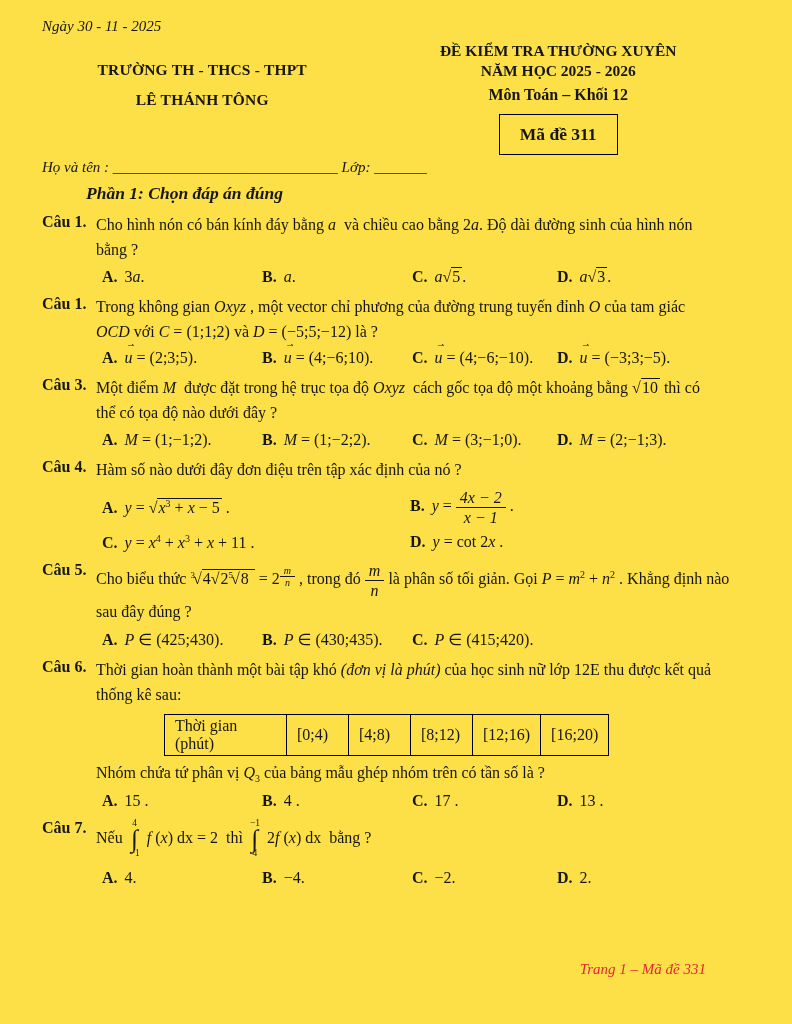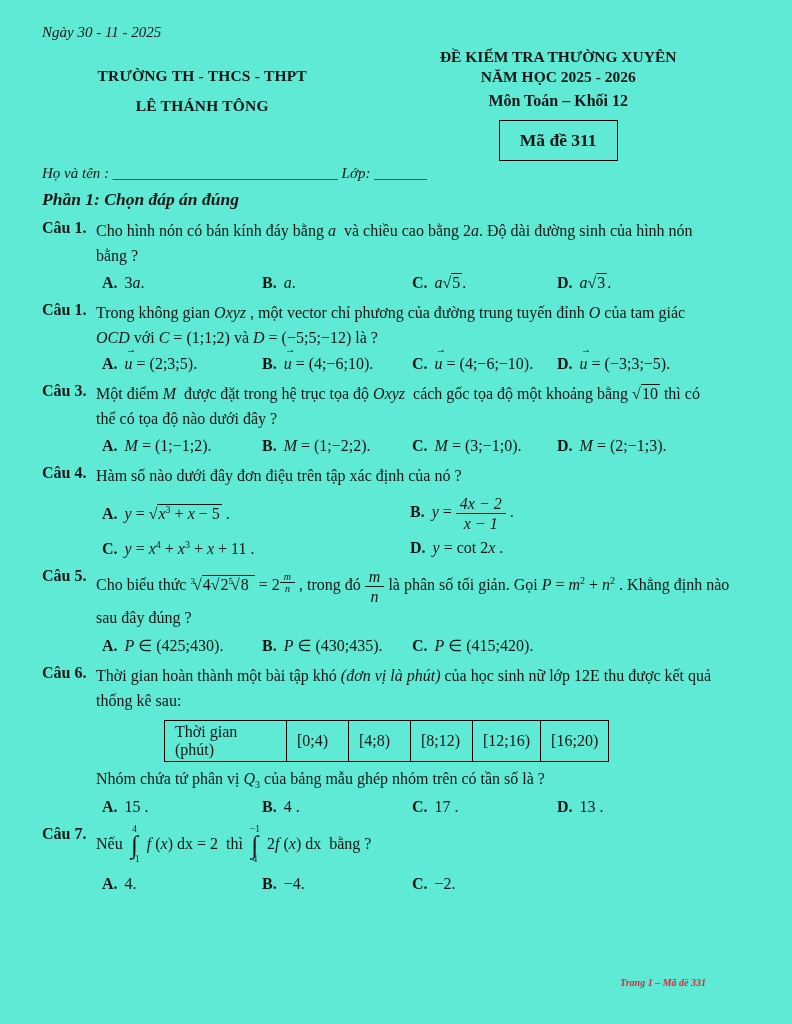--- a/index.html
+++ b/index.html
@@ -5,39 +5,39 @@
   :root{ --accent:#e32636; }
   *{ box-sizing:border-box; }
   html,body{ margin:0; padding:0; background:#ffffff; }
   body{
     width:792px; height:1024px;
     font-family:"Liberation Serif", serif;
     color:#161616; font-size:16px;
   }
   .page{
     position:relative; width:792px; height:1024px;
-    padding:24px 38px 0 42px; overflow:hidden; background:#5eead4;
+    padding:18px 38px 0 42px; overflow:hidden; background:#fde047;
   }
   .date-line{ font-style:italic; font-size:15px; }
 
   .header{ display:flex; margin-top:6px; }
   .h-left{ width:45%; text-align:center; padding-top:20px; }
   .h-left .school1{ font-weight:bold; font-size:15.5px; letter-spacing:.2px; }
   .h-left .school2{ font-weight:bold; font-size:15.5px; margin-top:12px; letter-spacing:.2px; }
   .h-right{ width:55%; text-align:center; }
   .h-right .ex1,.h-right .ex2{ font-weight:bold; font-size:15.5px; line-height:1.3; }
   .h-right .ex3{ font-weight:bold; font-size:16px; margin-top:5px; }
   .code-box{
     display:inline-block; border:1.6px solid #000;
     padding:9px 20px; margin-top:10px;
     font-weight:bold; font-size:17.5px;text-align:right;
   }
 
   .student-line{ font-style:italic; font-size:15px; margin-top:4px; }
-  .section-title{ font-weight:bold; font-style:italic; font-size:17.5px; margin-top:7px; }
+  .section-title{ font-weight:bold; font-style:italic; font-size:17.5px; margin-top:7px;margin-left:44px; }
 
   .q{ margin-top:9px; }
   .q-head{ display:flex; }
   .q-label{ font-weight:bold; min-width:54px; flex:0 0 54px; }
   .q-text{ flex:1; line-height:1.55; }
   .answers{ display:flex; margin-left:60px; margin-top:5px; align-items:center; }
   .answers .opt{ white-space:nowrap; flex:0 0 auto; padding-right:8px; }
   .answers.four .opt:nth-child(1){ min-width:160px; }
   .answers.four .opt:nth-child(2){ min-width:150px; }
   .answers.four .opt:nth-child(3){ min-width:145px; }
@@ -73,22 +73,22 @@
   table.stats{ border-collapse:collapse; margin:7px 0 5px 122px; }
   table.stats td{
     border:1.4px solid #000; padding:2px 10px; height:25px;
     font-size:16px; vertical-align:middle;
   }
   table.stats td.c0{ width:122px; }
   table.stats td.ci{ min-width:62px; }
   .q6-sub{ margin-left:54px; margin-top:4px; line-height:1.5; }
 
   .page-footer{
-    position:absolute; right:86px; bottom:36px;
-    color:var(--accent); font-style:italic; font-size:10px;font-weight:bold;
+    position:absolute; right:86px; bottom:46px;
+    color:var(--accent); font-style:italic; font-size:15px;
   }
 </style>
 </head>
 <body>
 
 <div class="page">
 
   <div class="date-line">Ngày 30 - 11 - 2025</div>
 
   <div class="header">
@@ -221,18 +221,19 @@
           </span> <i>f</i> (<i>x</i>) dx = 2&nbsp; thì <span class="intg">
             <span class="ib">−1</span>
             <span class="is">∫</span>
             <span class="ib">4</span>
           </span> 2<i>f</i> (<i>x</i>) dx&nbsp; bằng ?</span>
     </div>
     <div class="answers four" style="margin-top:10px;">
       <span class="opt"><span class="akey">A.</span><span>4.</span></span>
       <span class="opt"><span class="akey">B.</span><span>−4.</span></span>
       <span class="opt"><span class="akey">C.</span><span>−2.</span></span>
+      <span class="opt"><span class="akey">D.</span><span>2.</span></span>
     </div>
   </div>
 
   <div class="page-footer">Trang  1 – Mã đề 331</div>
 
 </div>
 
 </body></html>

